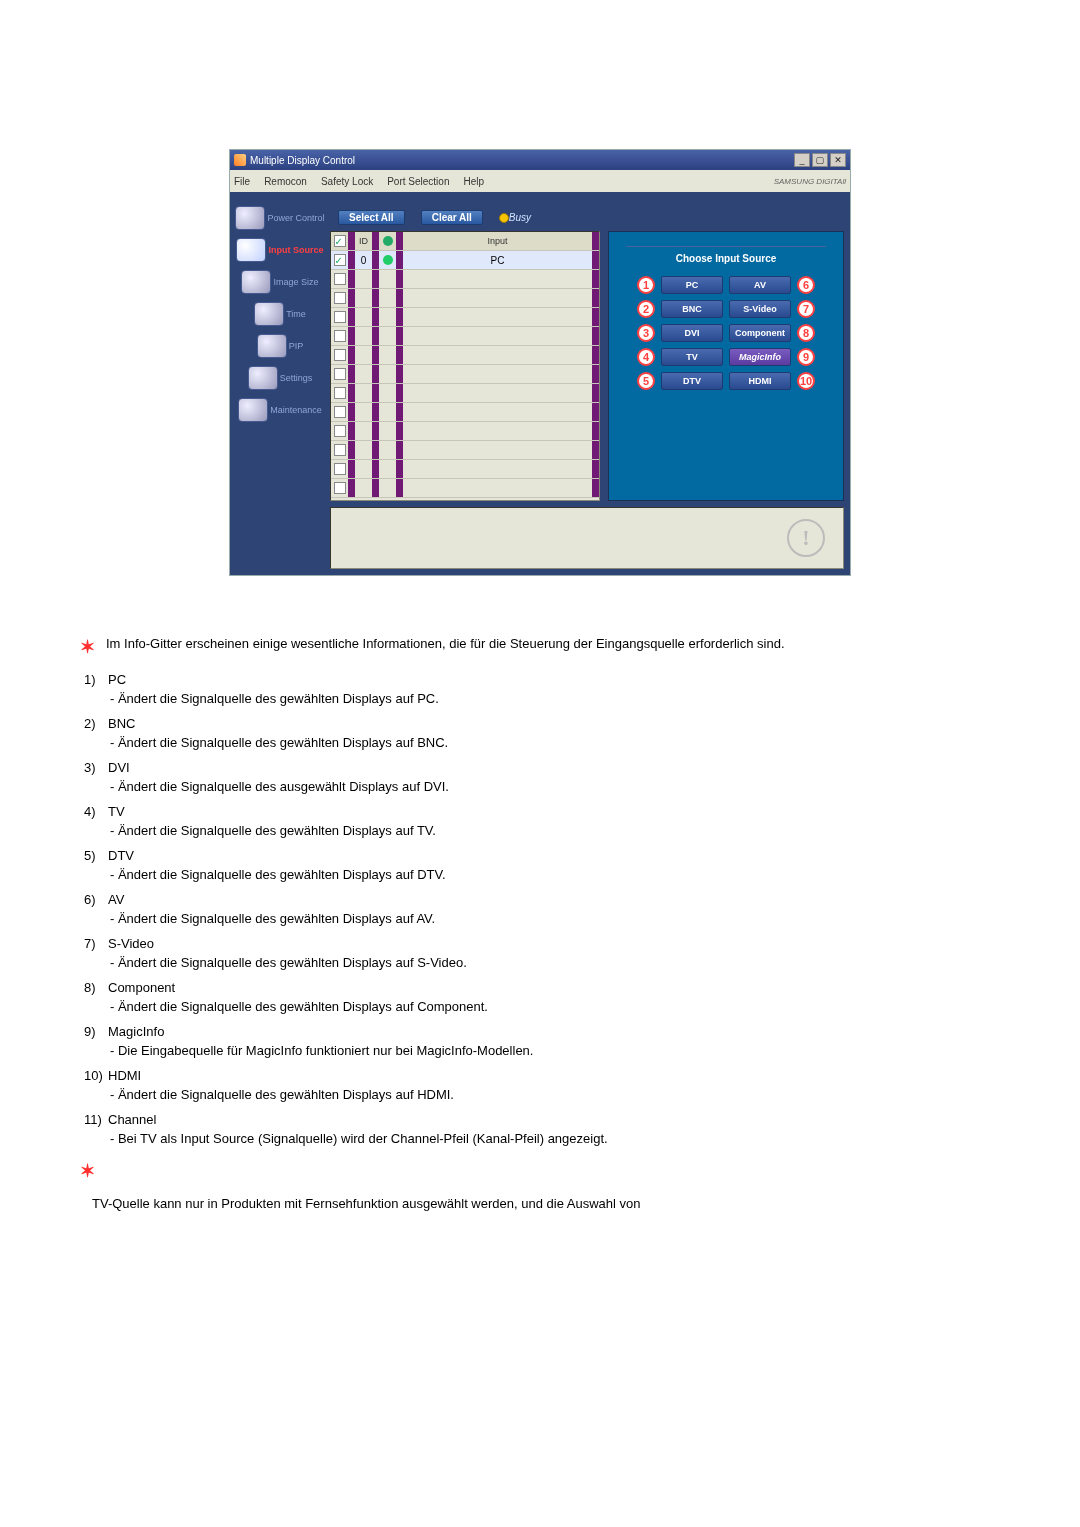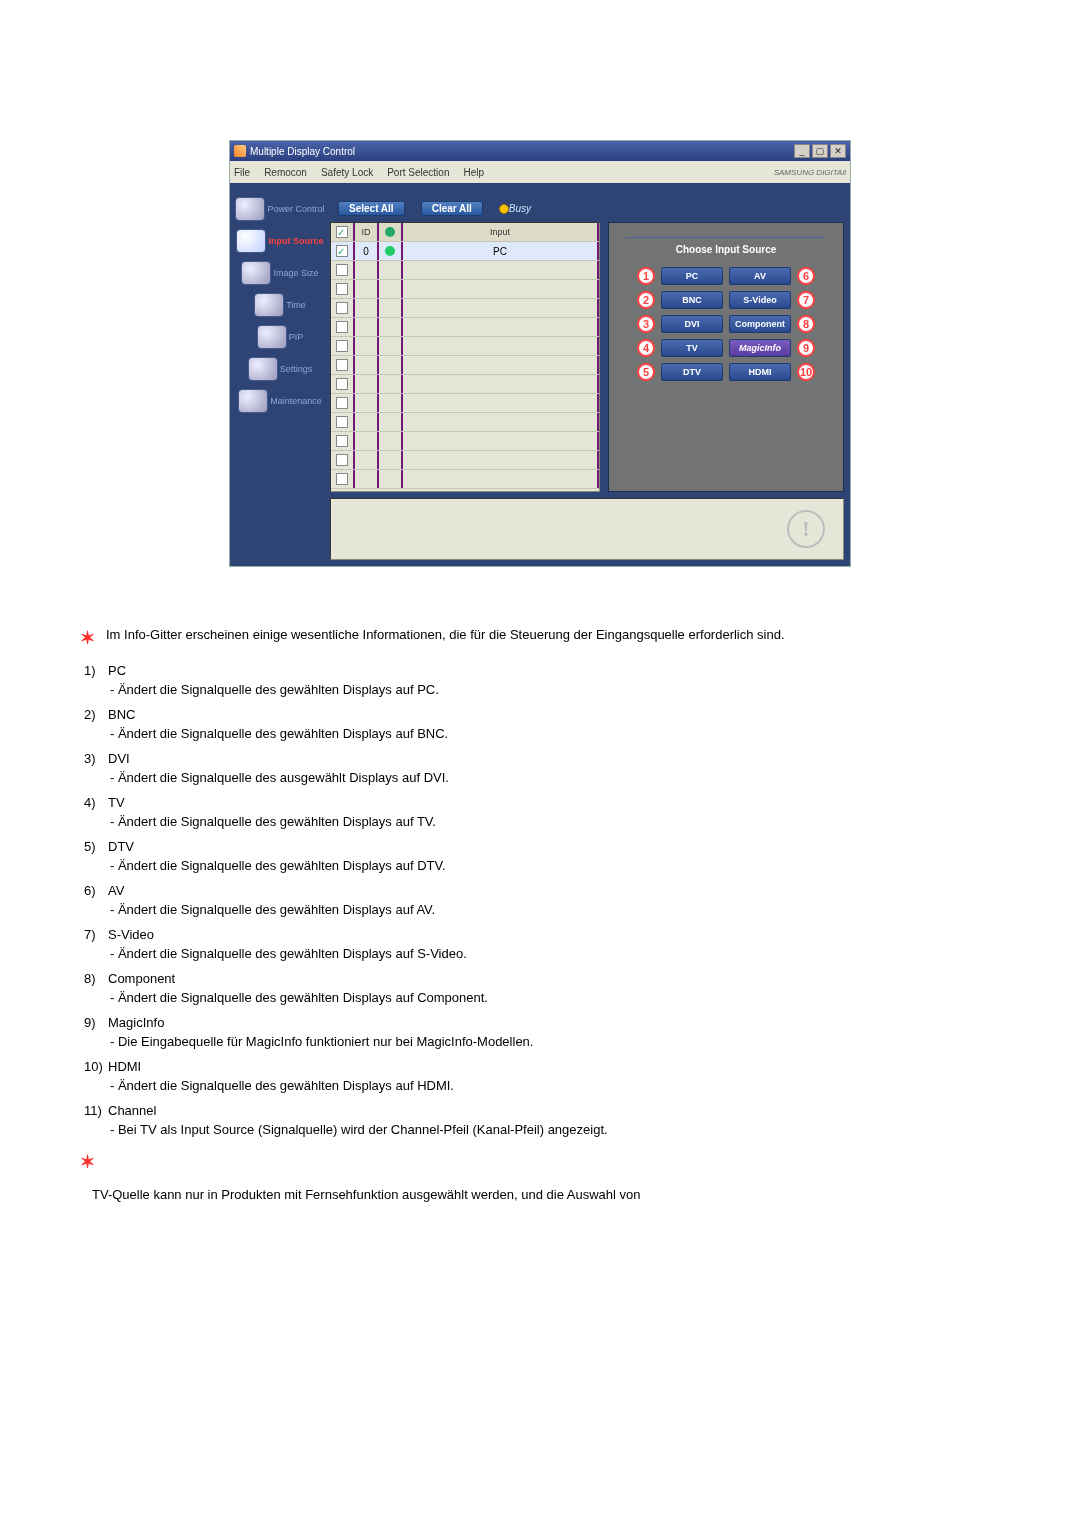--- a/index.html
+++ b/index.html
@@ -1,19 +1,19 @@
 <!DOCTYPE html>
 <html><head>
 <meta charset="utf-8">
 <style>
   * { box-sizing: border-box; margin: 0; padding: 0; }
   body { font-family: Arial, sans-serif; font-size: 12px; background: #fff; width: 1080px; margin: 0 auto; padding: 140px 80px 60px 80px; }
 
   
-  .app-window { width: 622px; margin: 0 auto 60px auto; border: 1px solid #9aa; background: #3a518a; }
+  .app-window { width: 622px; margin: 9px auto 60px auto; border: 1px solid #9aa; background: #3a518a; }
   .title-bar { height: 20px; background: linear-gradient(#4a63a8,#2a4080); color: #fff; font-size: 10px; display: flex; align-items: center; padding: 0 4px; }
   .title-bar .app-icon { width: 12px; height: 12px; margin-right: 4px; background: linear-gradient(45deg,#ff7e26,#ffd080); border-radius: 2px; }
   .title-bar .title { flex: 1; }
   .win-controls { display: flex; gap: 2px; }
   .win-btn { width: 16px; height: 14px; background: #d4d0c8; border: 1px solid #888; font-size: 9px; display:flex;align-items:center;justify-content:center; color:#222; }
   .menu-bar { height: 22px; background: #e6e6d8; display: flex; align-items: center; font-size: 10px; color: #333; padding: 0 4px; gap: 14px; }
   .menu-bar .menu-item { cursor: default; }
   .brand { margin-left: auto; font-size: 8px; color: #666; font-style: italic; }
 
   .content-area { display: flex; background: #2e4475; }
@@ -26,28 +26,28 @@
   .main-pane { flex: 1; padding: 16px 6px 6px 0; display: flex; flex-direction: column; }
   .toolbar-row { display: flex; align-items: center; gap: 16px; padding: 2px 8px 6px 8px; }
   .small-btn { background: linear-gradient(#5280c0,#2a58a0); color: #fff; font-size: 10px; font-weight: bold; padding: 1px 10px; border: 1px solid #1c3c70; border-radius: 2px; }
   .busy-label { display:flex; align-items:center; color:#cfe3ff; font-size:10px;font-style:italic; }
   .busy-dot { width:10px;height:10px;border-radius:50%;background:#f7c400;border:1px solid #a07a00; }
 
   .grid-wrap { display:flex; gap:8px; }
   .grid { background:#e6e6d8; border:1px inset #8a8a78; width:270px; height:270px; overflow-y:scroll; font-size:10px; }
   .grid-header, .grid-row { display:grid; grid-template-columns:24px 24px 24px 1fr; border-bottom:1px solid #c6c6b8; }
   .grid-header { background:#dcdcc8; font-size:9px; color:#333; }
-  .grid-header > div, .grid-row > div { border-right:2px solid #701a75; display:flex; align-items:center; justify-content:center; height:18px; }
+  .grid-header > div, .grid-row > div { border-right:7px solid #701a75; display:flex; align-items:center; justify-content:center; height:18px; }
   .grid-header .in-label { justify-content:center; }
   .chk { width:12px;height:12px;border:1px solid #888;background:#fff; }
   .chk.checked::after { content:"✓"; font-size:10px;color:#2a6; }
   .status-dot { width:10px;height:10px;border-radius:50%;background:#2c6; }
   .row1 { background:#dfe9fb; }
 
-  .right-panel { flex:1; border:1px solid #1e2f55; background:#737373; display:flex;flex-direction:column;align-items:center;padding:10px 6px; }
+  .right-panel { flex:1; border:1px solid #1e2f55; background:#0369a1; display:flex;flex-direction:column;align-items:center;padding:10px 6px; }
   .panel-title { color:#fff; font-size:10px; font-weight:bold; margin:4px 0 12px 0; border-top:1px solid #4a639c; padding-top:6px; width:90%; text-align:center; }
   .src-grid { display:grid; grid-template-columns:auto auto auto auto; gap:6px 6px; align-items:center; }
   .num-circle { width:18px;height:18px;border:2px solid #ff4040;border-radius:50%;color:#ff4040;font-weight:bold;font-size:11px;display:flex;align-items:center;justify-content:center;background:#fff; }
   .src-btn { background:linear-gradient(#4a6bb0,#2a4a90); color:#fff; font-size:9px; font-weight:bold; padding:3px 0; width:62px; border:1px solid #1c3c70; border-radius:2px; text-align:center; }
   .src-btn.magic { background:linear-gradient(#7a5bc0,#5a3ba0); font-style:italic; }
 
   .bottom-strip { height:62px; background:#e6e6d8; border:1px inset #8a8a78; margin-top:6px; display:flex; align-items:center; justify-content:flex-end; padding:0 18px; }
   .info-icon { width:38px;height:38px;border:2px solid #bcbcbc;border-radius:50%;display:flex;align-items:center;justify-content:center;font-size:22px;color:#bcbcbc;font-weight:bold;font-family:"Times New Roman",serif; }
 
   

